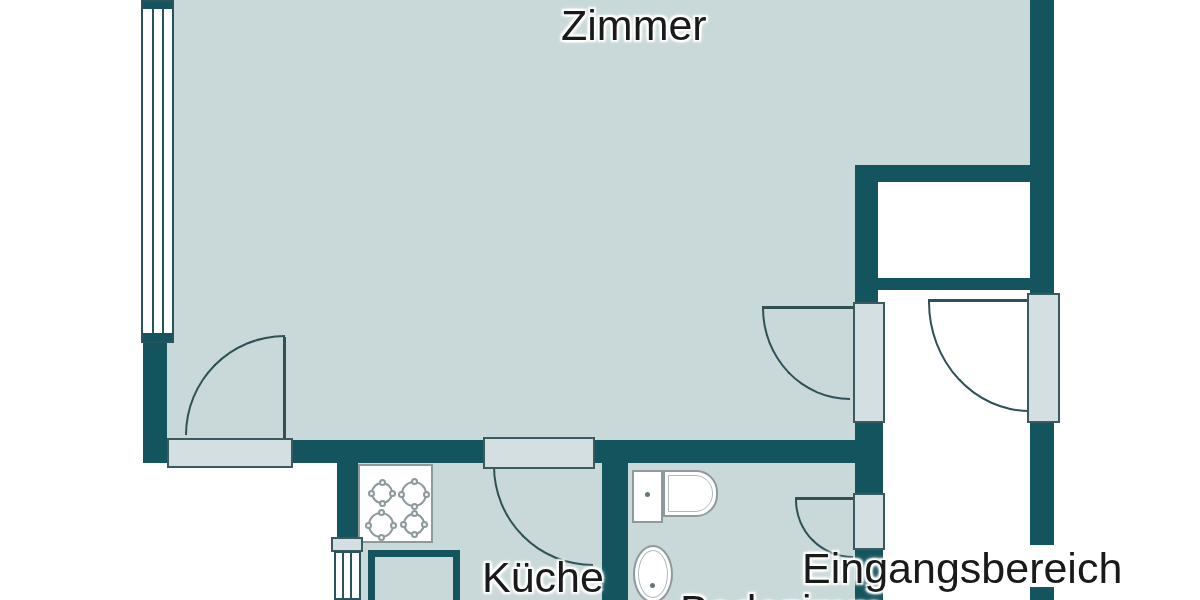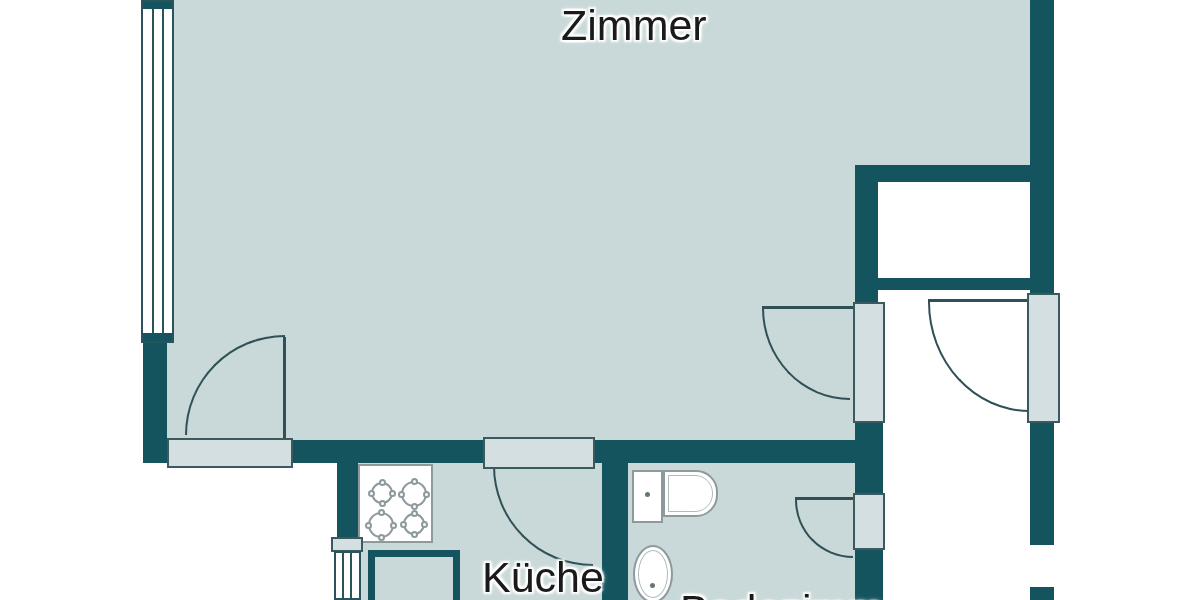--- a/index.html
+++ b/index.html
@@ -126,15 +126,16 @@
     <div class="cap" style="top:0;height:7px;"></div>
     <div class="cap" style="bottom:0;height:8px;"></div>
   </div>
   <div class="window" style="left:334px;top:551px;width:27px;height:49px;">
     <div class="mullion" style="left:6px;"></div>
     <div class="mullion" style="left:14px;"></div>
   </div>
 
   <div class="room-label" style="left:482px;top:556px;">Küche</div>
   <div class="room-label" style="left:561px;top:4px;">Zimmer</div>
+  <div class="room-label" style="left:802px;top:547px;">Eingangsbereich</div>
   <div class="room-label" style="left:680px;top:589px;">Badezimmer</div>
 
 </div>
 
 </body></html>

